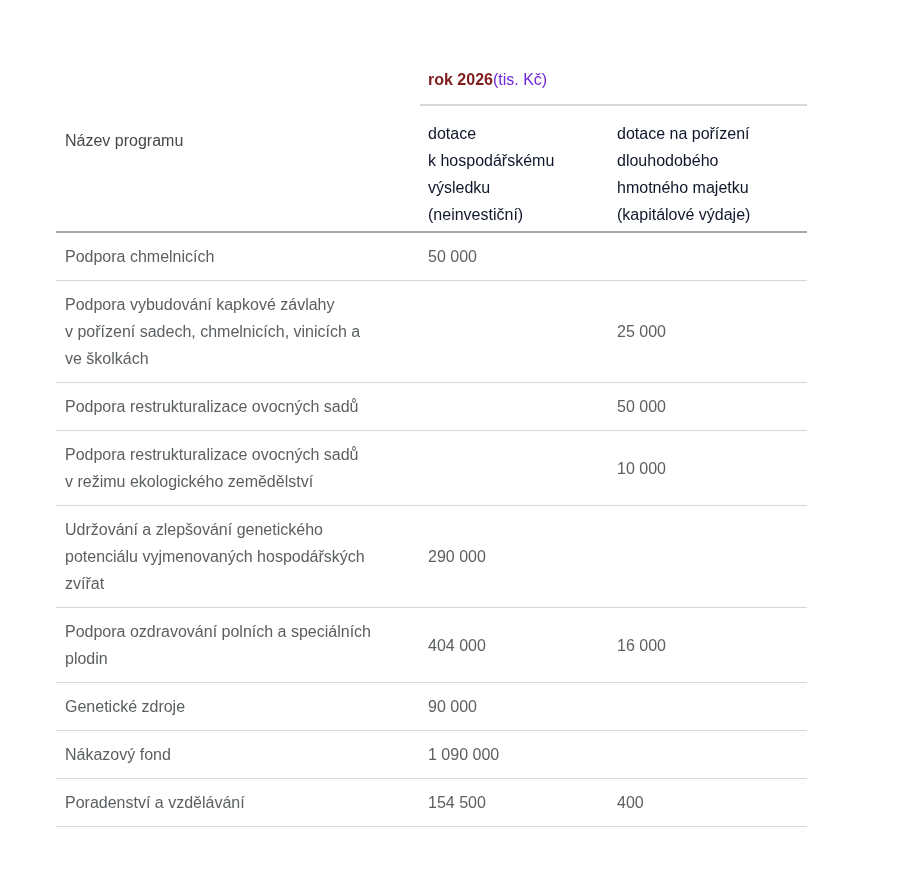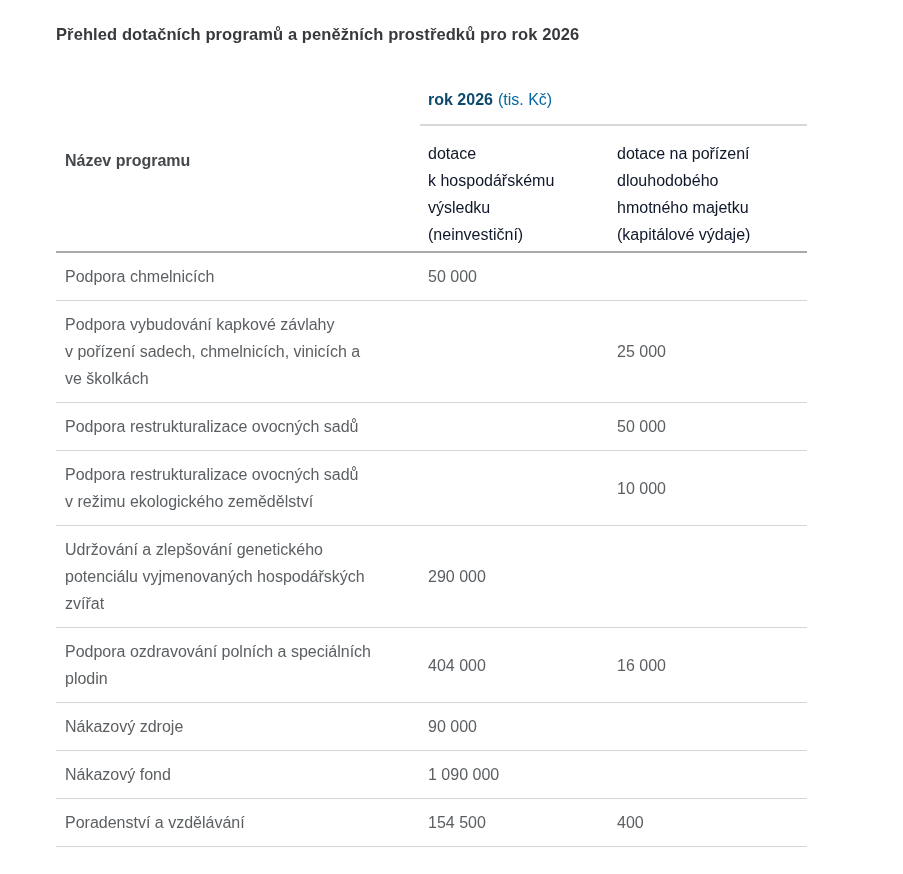--- a/index.html
+++ b/index.html
@@ -35,26 +35,26 @@
     text-align: left;
     font-weight: 400;
   }
   
   th.group-head {
     padding: 20px 0 14px 8px;
     line-height: 20px;
     border-bottom: 2px solid #d8d8d8;
     vertical-align: bottom;
   }
-  .group-title { font-weight: 700; color: #0c4a6e; }
-  .group-unit  { color: #0369a1; margin-left: 5px; }
+  .group-title { font-weight: 700; color: #7f1d1d; }
+  .group-unit  { color: #6d28d9; }
   
   th.name-head {
     vertical-align: middle;
-    font-weight: 700;
+    font-weight: 400;
     color: #45484b;
     padding: 0 12px 0 9px;
     border-bottom: 2px solid #a9a9a9;
   }
   th.sub-head {
     font-weight: 400;
     color: #0f172a;
     white-space: pre-line;
     vertical-align: top;
     padding: 14px 6px 3px 8px;
@@ -70,21 +70,20 @@
     padding-left: 9px;
     padding-right: 14px;
     white-space: pre-line;
   }
 </style>
 </head>
 <body>
 
 <div class="page">
 
-  <h1 class="doc-title">Přehled dotačních programů a peněžních prostředků pro rok 2026</h1>
 
   <table class="programs">
     <colgroup>
       <col style="width:364px">
       <col style="width:189px">
       <col style="width:198px">
     </colgroup>
     <thead>
       <tr>
         <th class="name-head" rowspan="2">Název programu</th>
@@ -134,21 +133,21 @@
         <td>290&nbsp;000</td>
         <td></td>
       </tr>
       <tr>
         <td class="name-cell">Podpora ozdravování polních a speciálních
 plodin</td>
         <td>404&nbsp;000</td>
         <td>16&nbsp;000</td>
       </tr>
       <tr>
-        <td class="name-cell">Nákazový zdroje</td>
+        <td class="name-cell">Genetické zdroje</td>
         <td>90&nbsp;000</td>
         <td></td>
       </tr>
       <tr>
         <td class="name-cell">Nákazový fond</td>
         <td>1&nbsp;090&nbsp;000</td>
         <td></td>
       </tr>
       <tr>
         <td class="name-cell">Poradenství a vzdělávání</td>

